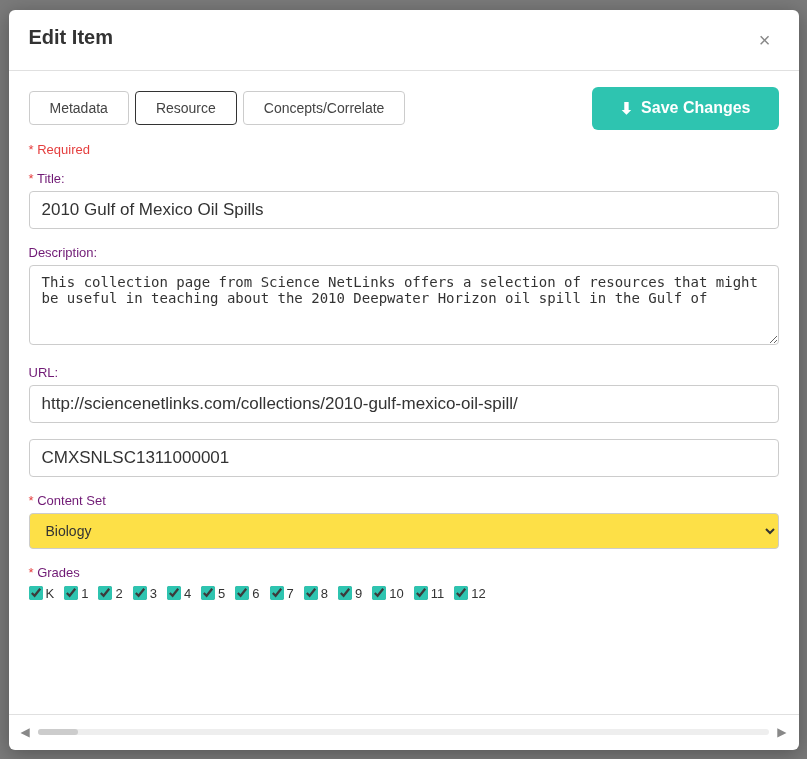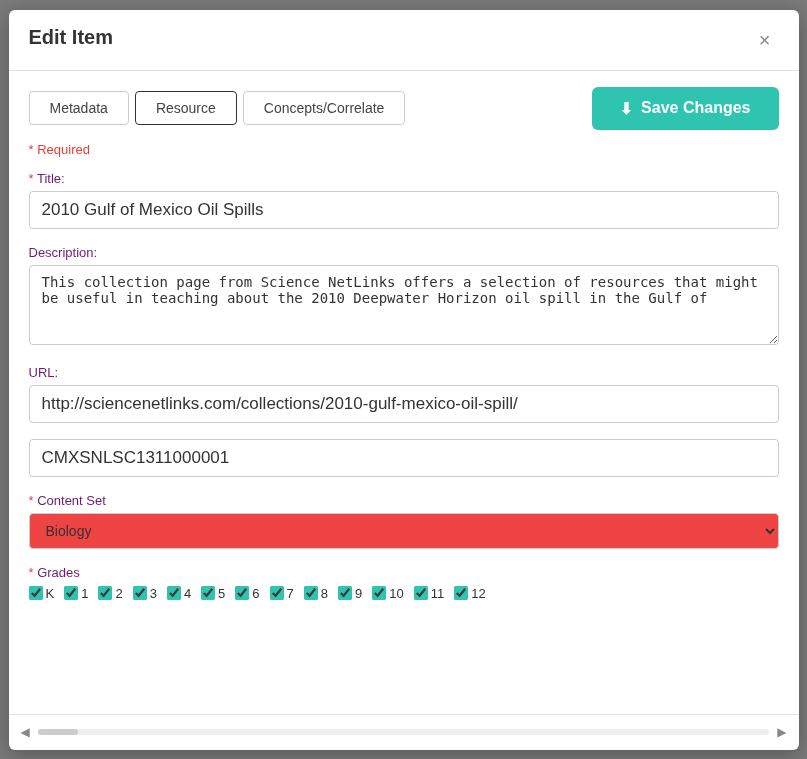--- a/index.html
+++ b/index.html
@@ -159,21 +159,21 @@
     }
 
     .field-select {
       width: 100%;
       padding: 8px 12px;
       border: 1px solid #ccc;
       border-radius: 4px;
       font-size: 14px;
       color: #333;
       outline: none;
-      background: #ef4444;
+      background: #fde047;
       appearance: auto;
     }
 
     .grades-row {
       display: flex;
       flex-wrap: wrap;
       gap: 10px;
       align-items: center;
       margin-top: 6px;
     }

